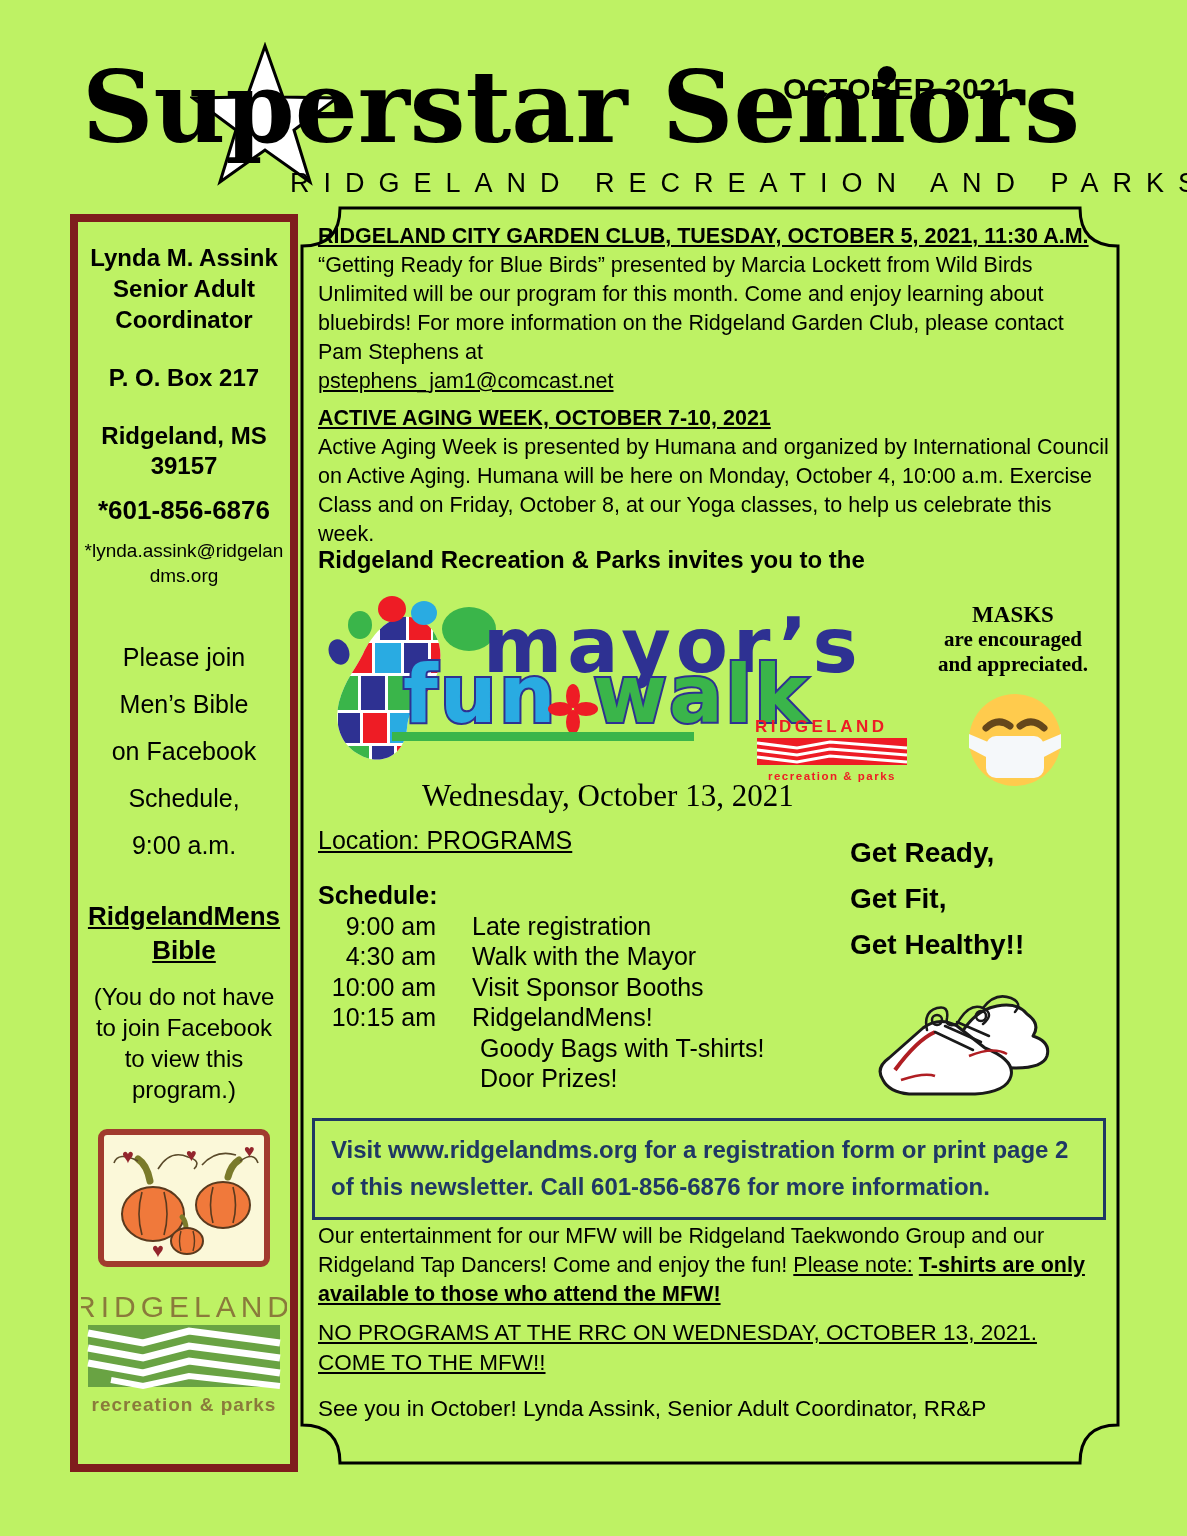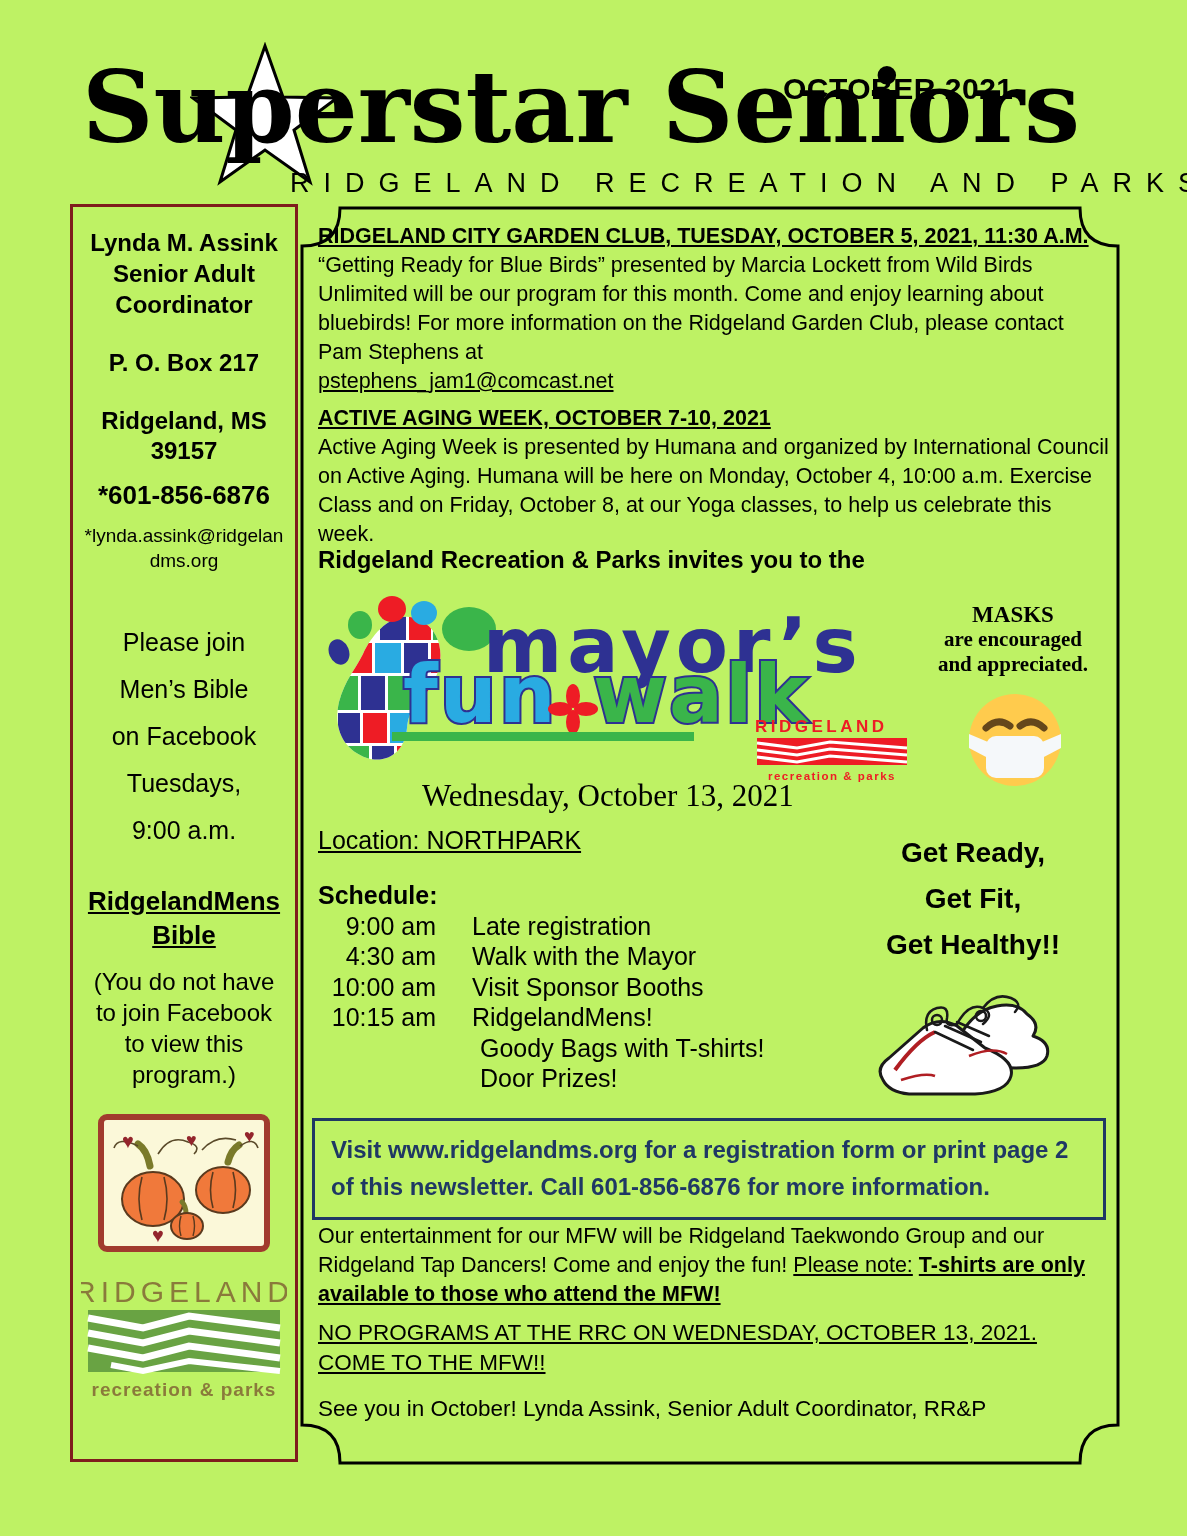--- a/index.html
+++ b/index.html
@@ -5,21 +5,21 @@
   html,body{margin:0;padding:0;background:#fff;}
   #page{position:relative;width:1187px;height:1536px;background:#bef264;overflow:hidden;
         font-family:"Liberation Sans",sans-serif;color:#000;}
   
   .issue{position:absolute;left:783px;top:72px;font-size:30px;font-weight:bold;letter-spacing:0.5px;}
   .star{position:absolute;left:190px;top:42px;}
   .scripttitle{position:absolute;left:82px;top:58px;font-family:"DejaVu Serif",serif;
                font-weight:bold;font-size:99px;line-height:1;white-space:nowrap;}
   .tagline{position:absolute;left:290px;top:168px;font-size:27px;letter-spacing:14px;white-space:nowrap;}
   
-  .sidebar{position:absolute;left:70px;top:204px;width:228px;height:1258px;border:3px solid #7f1d1d;
+  .sidebar{position:absolute;left:70px;top:214px;width:228px;height:1258px;border:8px solid #7f1d1d;
            box-sizing:border-box;text-align:center;}
   .sb-name{margin-top:20px;font-size:24px;line-height:31px;font-weight:bold;}
   .sb-line{margin-top:28px;font-size:24px;line-height:30px;font-weight:bold;}
   .sb-phone{margin-top:14px;font-size:26px;font-weight:bold;}
   .sb-email{margin-top:12px;font-size:19px;line-height:25px;}
   .sb-bible{margin-top:46px;font-size:25px;line-height:47px;}
   .sb-link{margin-top:26px;font-size:26px;line-height:42px;font-weight:bold;text-decoration:underline;}
   .sb-note{margin-top:10px;font-size:24px;line-height:31px;}
   .sb-art{margin-top:24px;}
   
@@ -34,21 +34,21 @@
   .emoji{position:absolute;left:962px;top:690px;}
   .evdate{position:absolute;left:422px;top:778px;font-family:"Liberation Serif",serif;
           font-size:31px;font-weight:normal;}
   .loc{position:absolute;left:318px;top:826px;font-size:25px;text-decoration:underline;}
   .sched{position:absolute;left:318px;top:880px;font-size:25px;line-height:30.5px;}
   .sched .title{font-weight:bold;}
   .srow{display:flex;}
   .stime{width:118px;text-align:right;white-space:pre;}
   .sact{margin-left:36px;}
   .sextra{margin-left:162px;}
-  .motto{position:absolute;left:850px;top:830px;width:246px;text-align:center;
+  .motto{position:absolute;left:850px;top:830px;width:246px;
          font-size:28px;font-weight:bold;line-height:46px;}
   .shoes{position:absolute;left:865px;top:972px;}
   .regbox{position:absolute;left:312px;top:1118px;width:794px;box-sizing:border-box;
           border:3px solid #1F3864;padding:10px 16px 12px 16px;color:#1F3864;
           font-size:24px;font-weight:bold;line-height:37px;}
   .noprog{position:absolute;left:318px;top:1318px;width:792px;font-size:22.5px;line-height:30px;}
   .noprog div{text-decoration:underline;}
   .closing{position:absolute;left:318px;top:1396px;width:792px;font-size:22.5px;}
 </style>
 </head>
@@ -72,21 +72,21 @@
     <div class="sb-line" style="margin-top:0">39157</div>
     <div class="sb-phone">*601-856-6876</div>
     <div class="sb-email">
       <div>*lynda.assink@ridgelan</div>
       <div>dms.org</div>
     </div>
     <div class="sb-bible">
       <div>Please join</div>
       <div>Men’s Bible</div>
       <div>on Facebook</div>
-      <div>Tuesdays,</div>
+      <div>Schedule,</div>
       <div>9:00 a.m.</div>
     </div>
     <div class="sb-link">
       <div>RidgelandMens</div>
       <div style="margin-top:-8px">Bible</div>
     </div>
     <div class="sb-note">
       <div>(You do not have</div>
       <div>to join  Facebook</div>
       <div>to view this</div>
@@ -203,21 +203,21 @@
   <svg class="emoji" width="106" height="100" viewBox="0 0 106 100">
     <circle cx="53" cy="50" r="46" fill="#FFCB4D"></circle>
     <path d="M24,38 Q36,27 48,36" stroke="#65471B" stroke-width="7" fill="none" stroke-linecap="round"></path>
     <path d="M58,36 Q70,27 82,38" stroke="#65471B" stroke-width="7" fill="none" stroke-linecap="round"></path>
     <polygon points="7,44 26,52 26,68 7,58" fill="#F5F8FA"></polygon>
     <polygon points="99,44 80,52 80,68 99,58" fill="#F5F8FA"></polygon>
     <rect x="24" y="46" width="58" height="42" rx="10" fill="#F5F8FA"></rect>
   </svg>
 
   <div class="evdate">Wednesday, October 13, 2021</div>
-  <div class="loc">Location:  NORTHPARK</div>
+  <div class="loc">Location:  PROGRAMS</div>
 
   <div class="sched">
     <div class="title">Schedule:</div>
     <div class="srow">
       <span class="stime">9:00 am</span>
       <span class="sact">Late registration</span>
     </div>
     <div class="srow">
       <span class="stime">4:30 am</span>
       <span class="sact">Walk with the Mayor</span>

